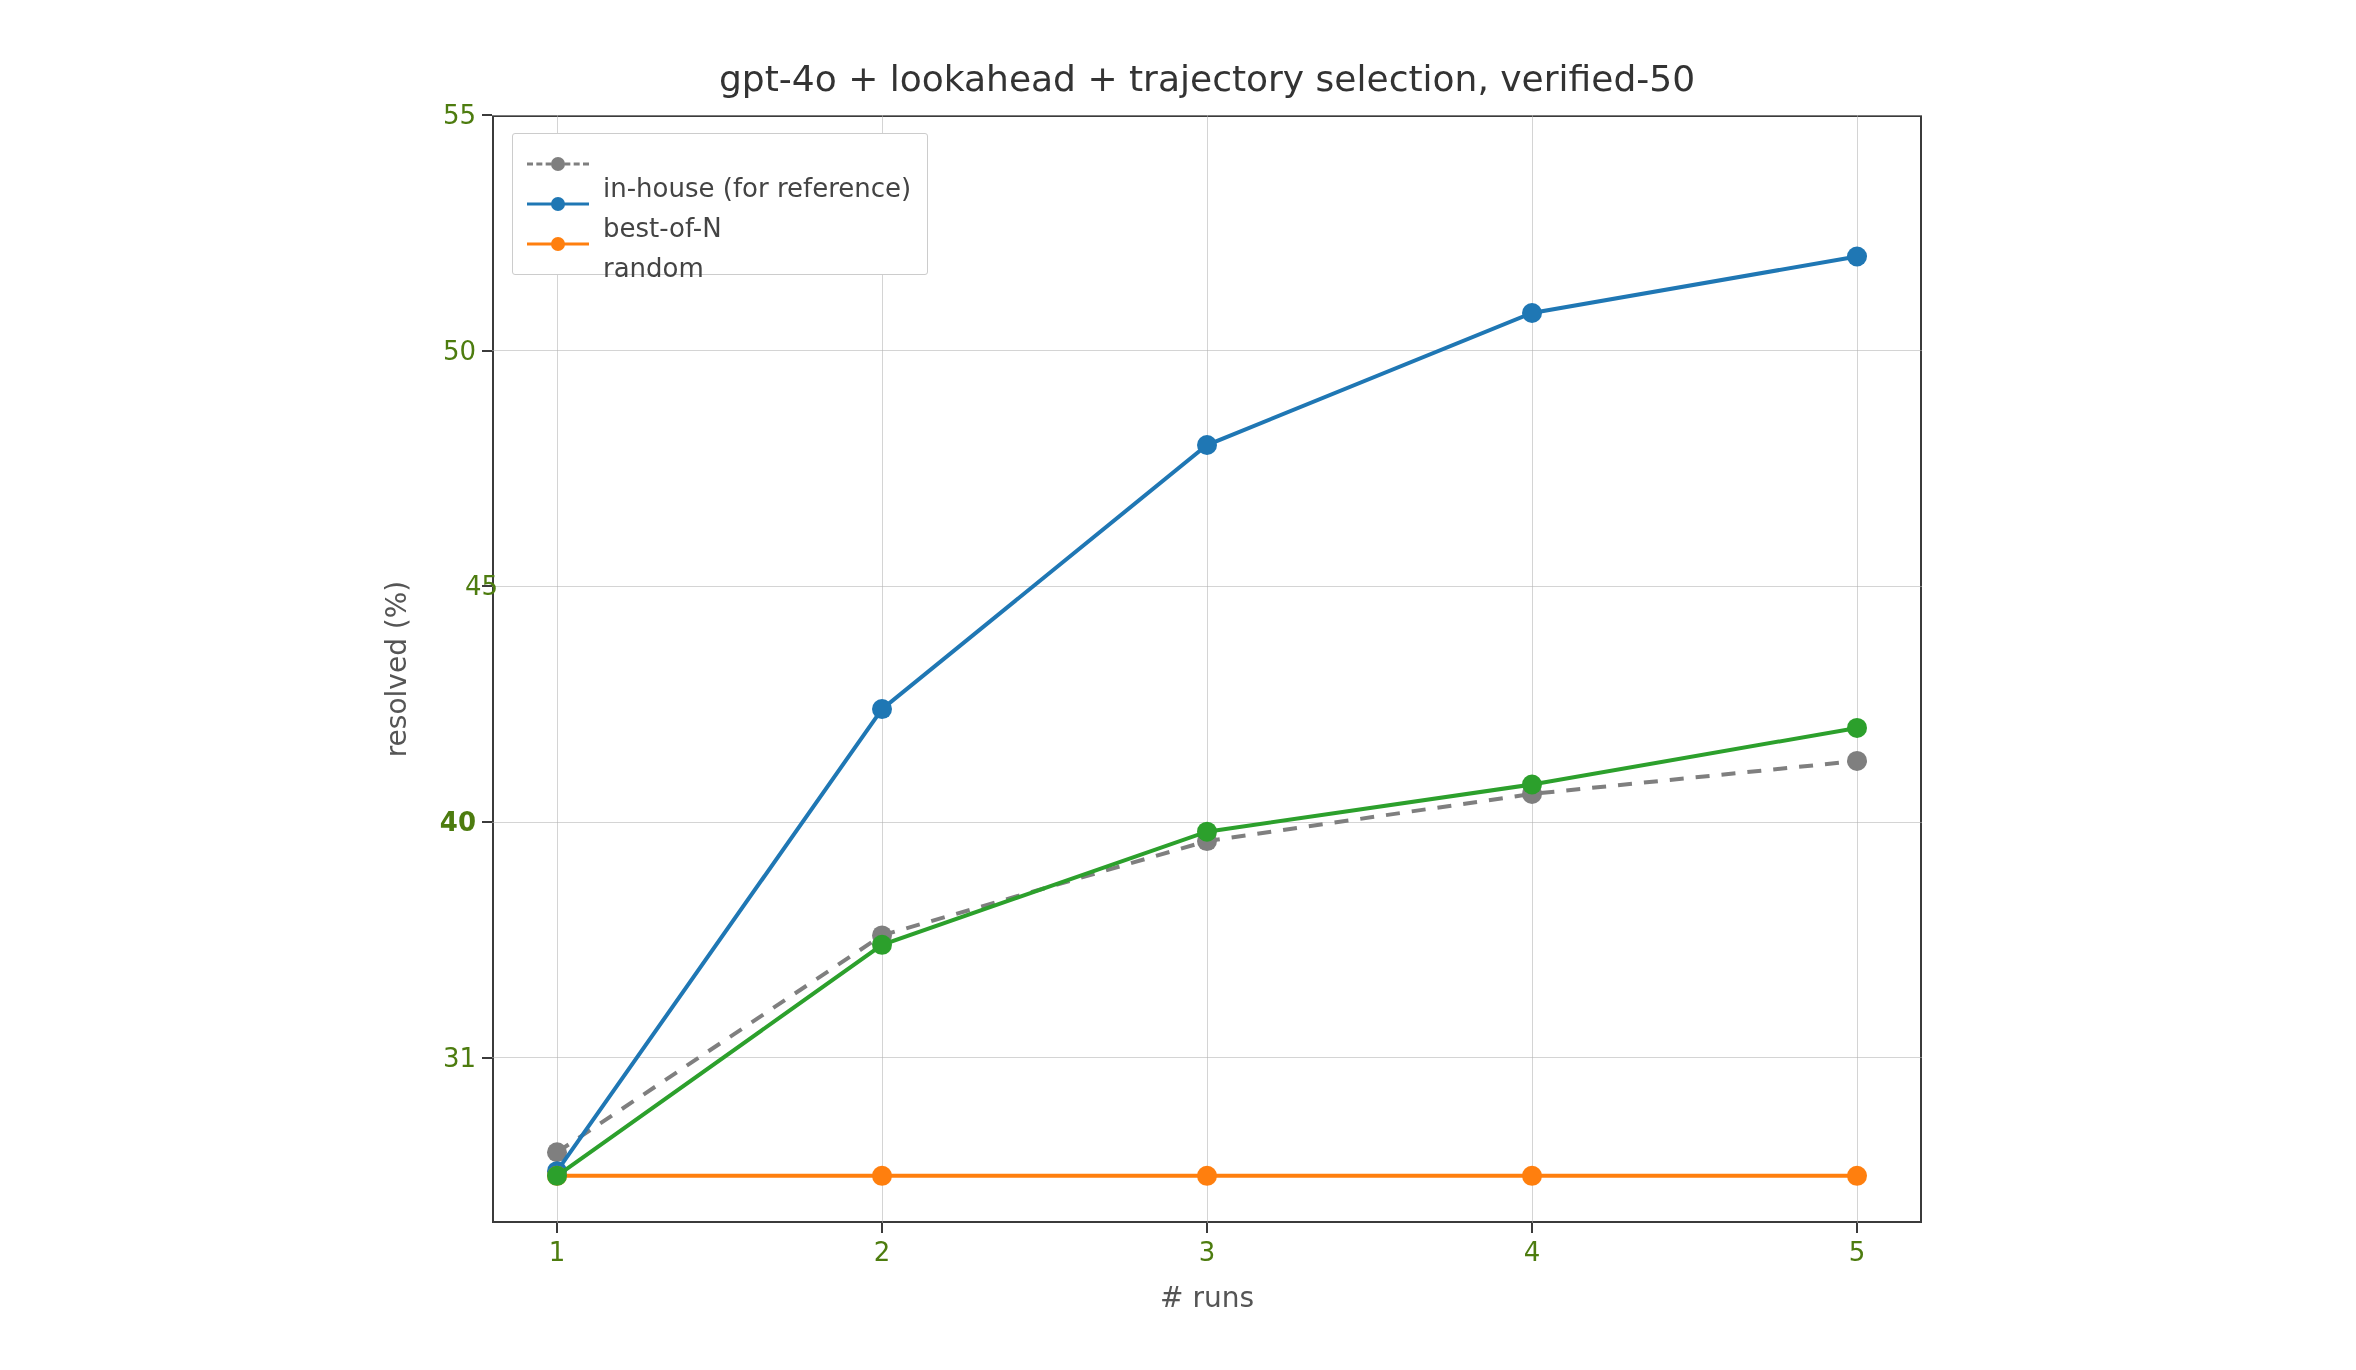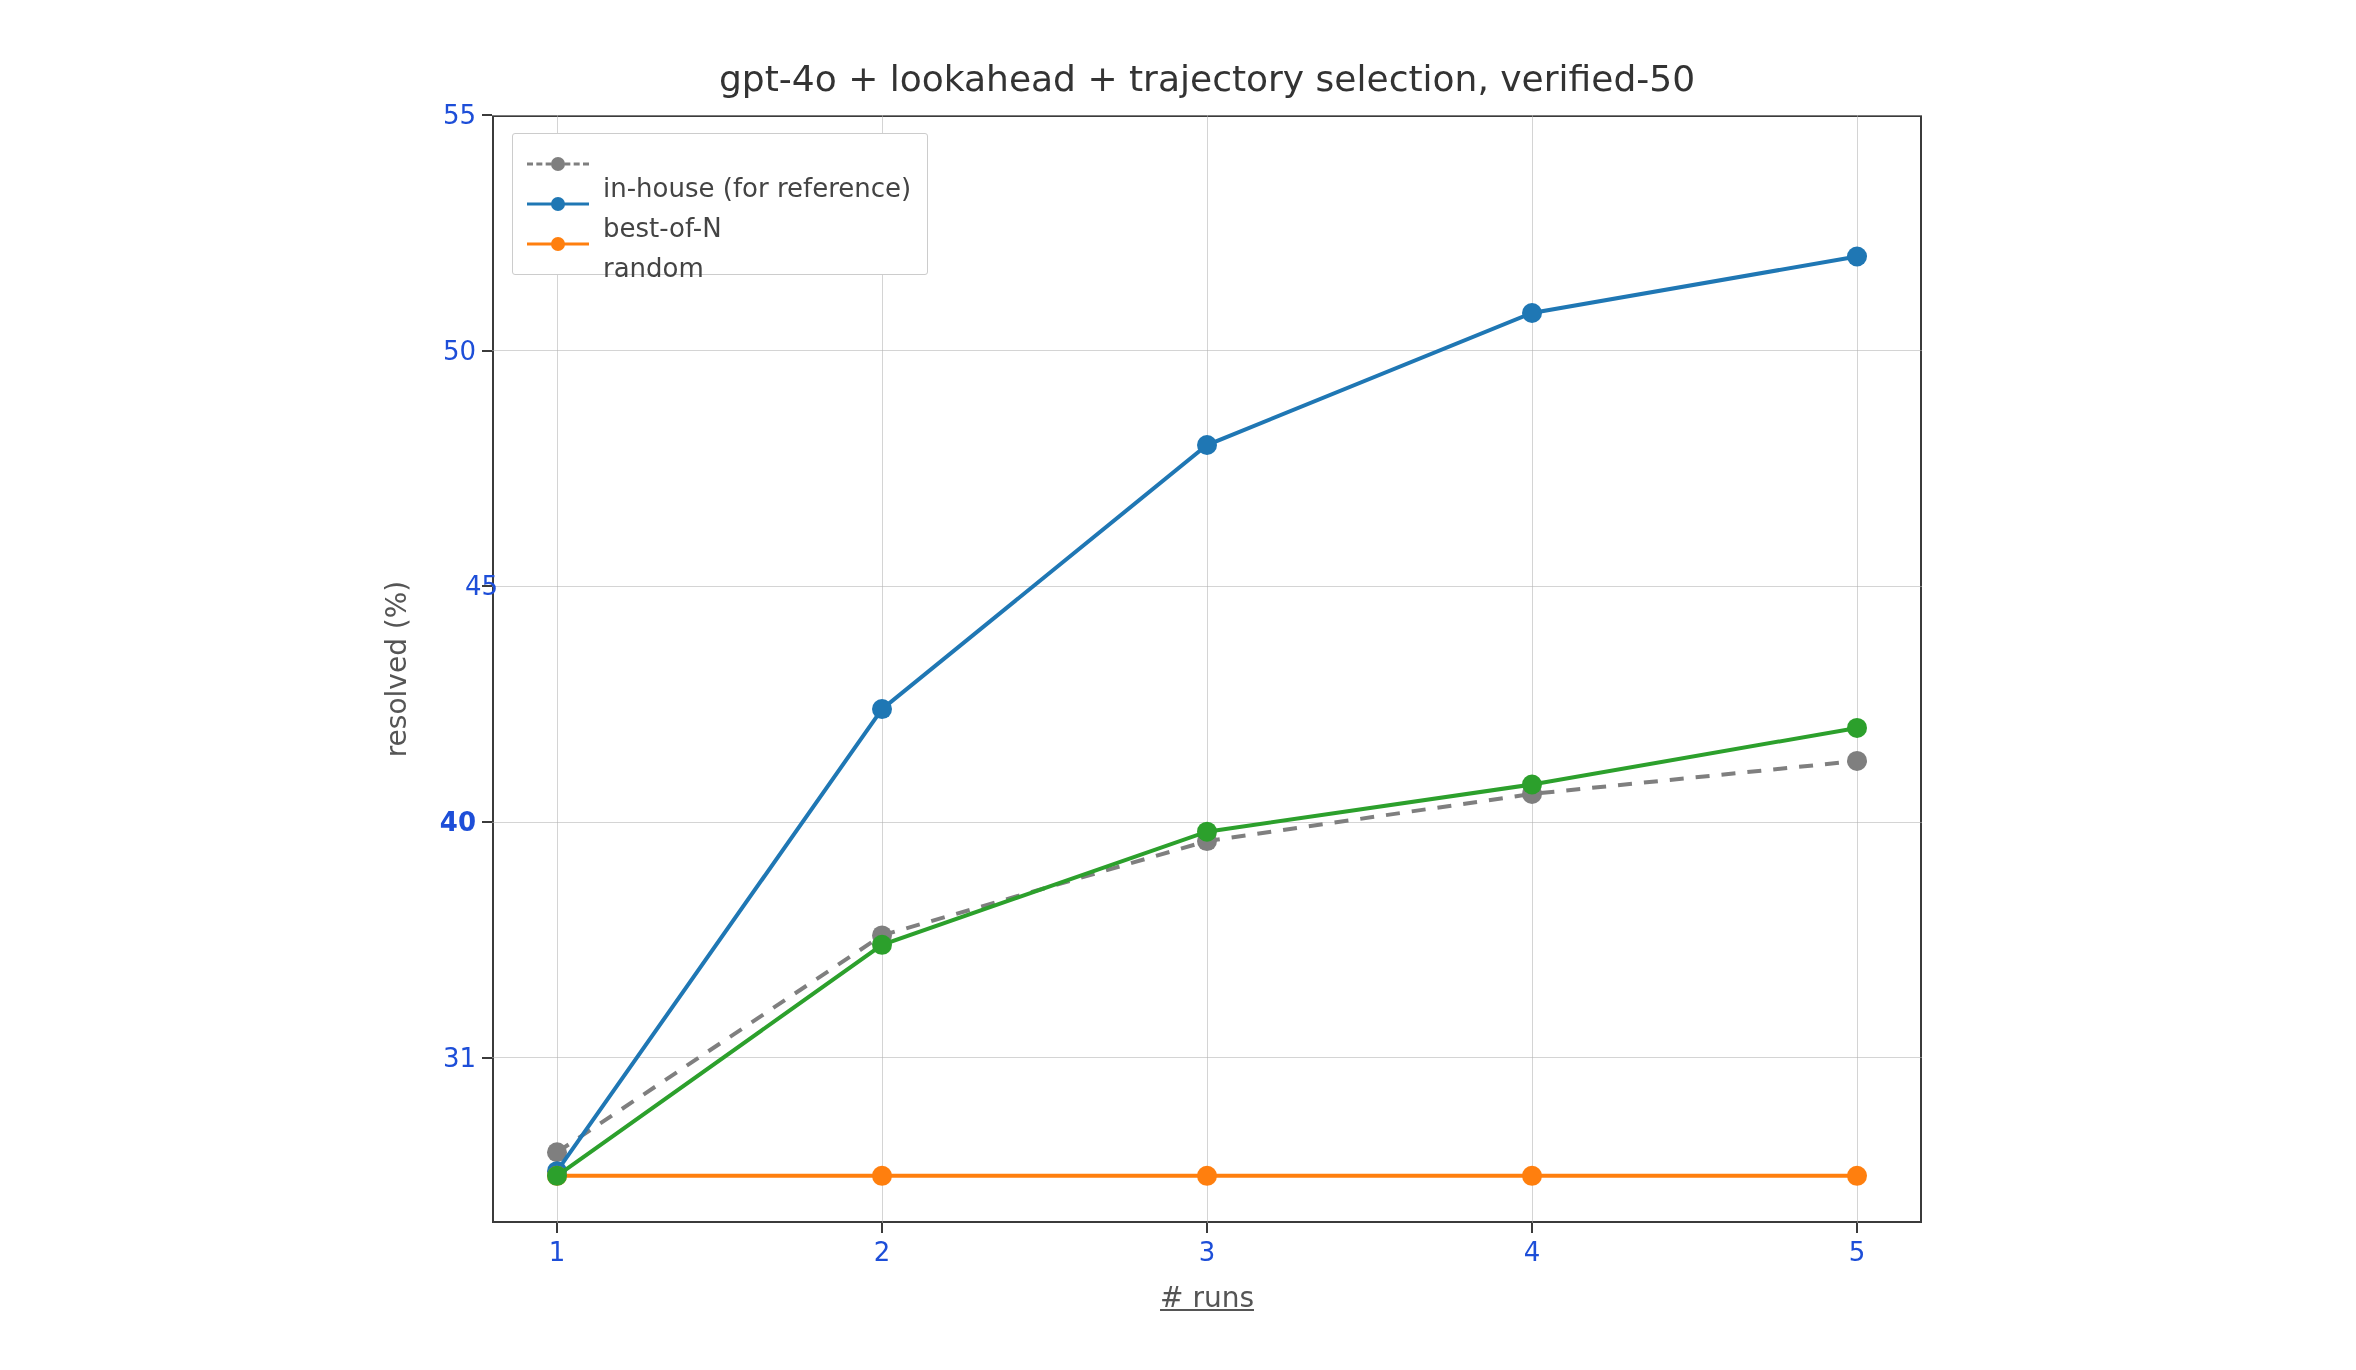--- a/index.html
+++ b/index.html
@@ -23,38 +23,37 @@
     background: #ffffff;
   }
   .gridline {
     position: absolute;
     background: #b0b0b0;
     opacity: 0.55;
   }
   .tick-label {
     position: absolute;
     font-size: 26px;
-    color: #1d4ed8;
+    color: #4d7c0f;
   }
   .tick-label.bottom {
     transform: translate(-50%, 0);
     text-align: center;
   }
   .tick-label.left {
     transform: translate(-100%, -50%);
     text-align: right;
   }
   .axis-label {
     position: absolute;
     font-size: 28px;
     color: #555555;
   }
   .axis-label.bottom {
     transform: translate(-50%, 0);
-    text-decoration: underline;
   }
   .axis-label.left {
     transform: translate(-50%, -50%) rotate(-90deg);
     text-align: center;
     white-space: nowrap;
   }
   .chart-title {
     position: absolute;
     font-size: 36px;
     color: #333333;

